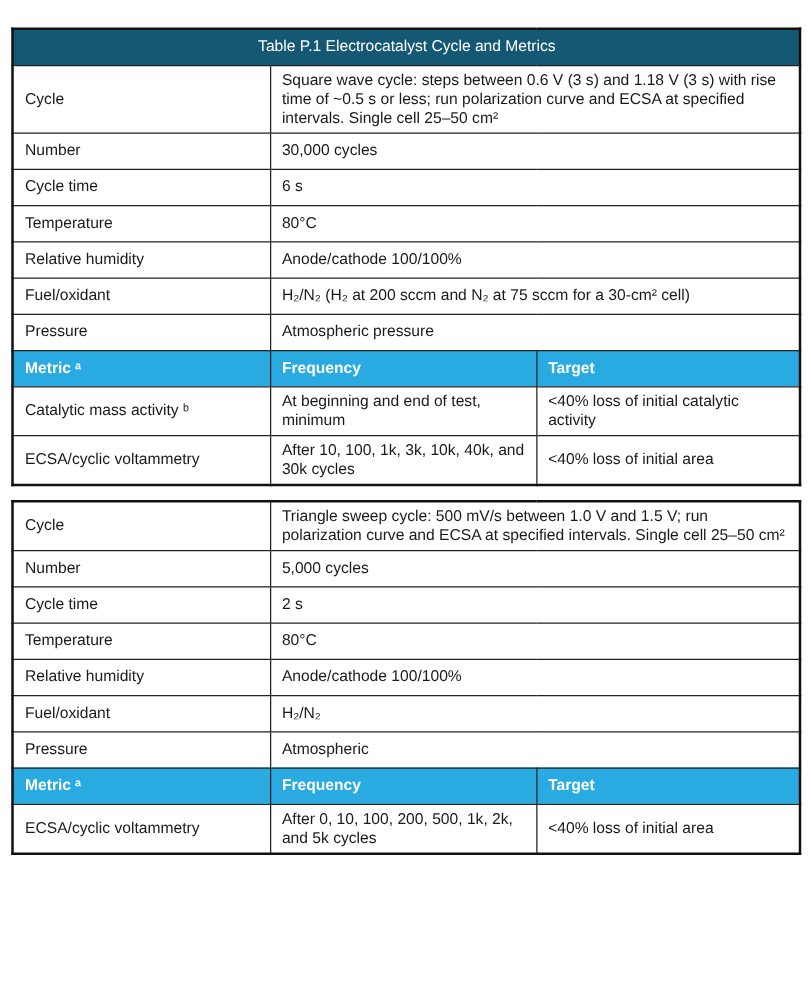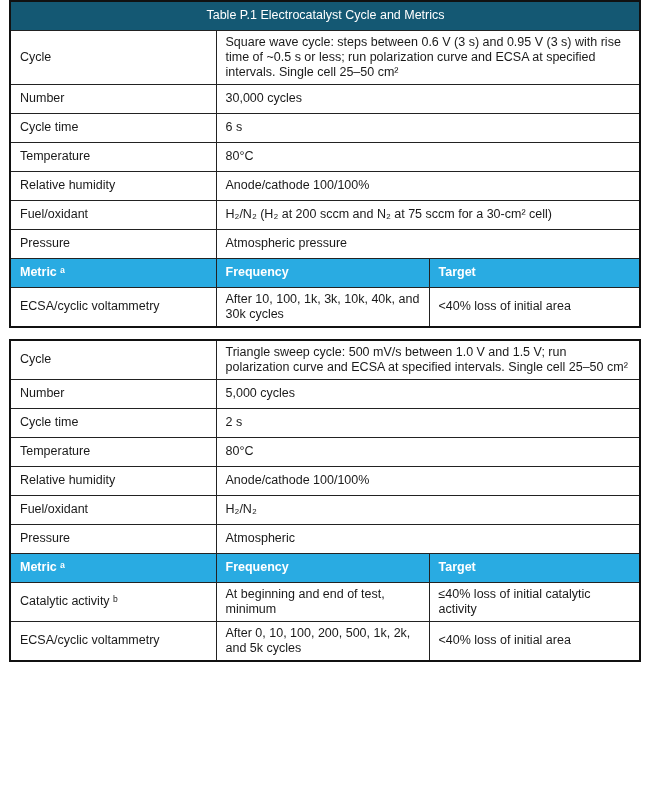--- a/index.html
+++ b/index.html
@@ -6,21 +6,21 @@
     margin: 0;
     padding: 0;
     background: #ffffff;
     font-family: "Liberation Sans", sans-serif;
     color: #1a1a1a;
   }
   .page {
     width: 649px;
     height: 800px;
     box-sizing: border-box;
-    padding: 0 9px;
+    padding: 22px 9px;
     background: #ffffff;
   }
   table.spec-table {
     width: 630px;
     border-collapse: collapse;
     table-layout: fixed;
     font-size: 12.5px;
     line-height: 15px;
   }
   table.spec-table + table.spec-table {
@@ -66,21 +66,21 @@
         <col class="c1">
         <col class="c2">
         <col class="c3">
       </colgroup>
     <tbody>
         <tr class="title-row">
       <td colspan="3" class="title-cell">Table P.1 Electrocatalyst Cycle and Metrics</td>
     </tr>
     <tr class="tall-row">
       <td class="lbl">Cycle</td>
-      <td colspan="2" class="val">Square wave cycle: steps between 0.6 V (3 s) and 0.95 V (3 s) with rise time of ~0.5 s or less; run polarization curve and ECSA at specified intervals. Single cell 25–50 cm²</td>
+      <td colspan="2" class="val">Square wave cycle: steps between 0.6 V (3 s) and 1.18 V (3 s) with rise time of ~0.5 s or less; run polarization curve and ECSA at specified intervals. Single cell 25–50 cm²</td>
     </tr>
     <tr>
       <td class="lbl">Number</td>
       <td colspan="2" class="val">30,000 cycles</td>
     </tr>
     <tr>
       <td class="lbl">Cycle time</td>
       <td colspan="2" class="val">6 s</td>
     </tr>
     <tr>
@@ -96,20 +96,25 @@
       <td colspan="2" class="val">H₂/N₂ (H₂ at 200 sccm and N₂ at 75 sccm for a 30-cm² cell)</td>
     </tr>
     <tr>
       <td class="lbl">Pressure</td>
       <td colspan="2" class="val">Atmospheric pressure</td>
     </tr>
     <tr class="metric-head">
       <td>Metric ᵃ</td>
       <td>Frequency</td>
       <td>Target</td>
+    </tr>
+    <tr>
+      <td>Catalytic mass activity ᵇ</td>
+      <td>At beginning and end of test, minimum</td>
+      <td>&lt;40% loss of initial catalytic activity</td>
     </tr>
     <tr>
       <td>ECSA/cyclic voltammetry</td>
       <td>After 10, 100, 1k, 3k, 10k, 40k, and 30k cycles</td>
       <td>&lt;40% loss of initial area</td>
     </tr>
   </tbody>
     </table>
 
   <table class="spec-table">
@@ -146,25 +151,20 @@
     <tr>
       <td class="lbl">Pressure</td>
       <td colspan="2" class="val">Atmospheric</td>
     </tr>
     <tr class="metric-head">
       <td>Metric ᵃ</td>
       <td>Frequency</td>
       <td>Target</td>
     </tr>
     <tr>
-      <td>Catalytic activity ᵇ</td>
-      <td>At beginning and end of test, minimum</td>
-      <td>≤40% loss of initial catalytic activity</td>
-    </tr>
-    <tr>
       <td>ECSA/cyclic voltammetry</td>
       <td>After 0, 10, 100, 200, 500, 1k, 2k, and 5k cycles</td>
       <td>&lt;40% loss of initial area</td>
     </tr>
   </tbody>
     </table>
 
 </div>
 
 </body></html>

